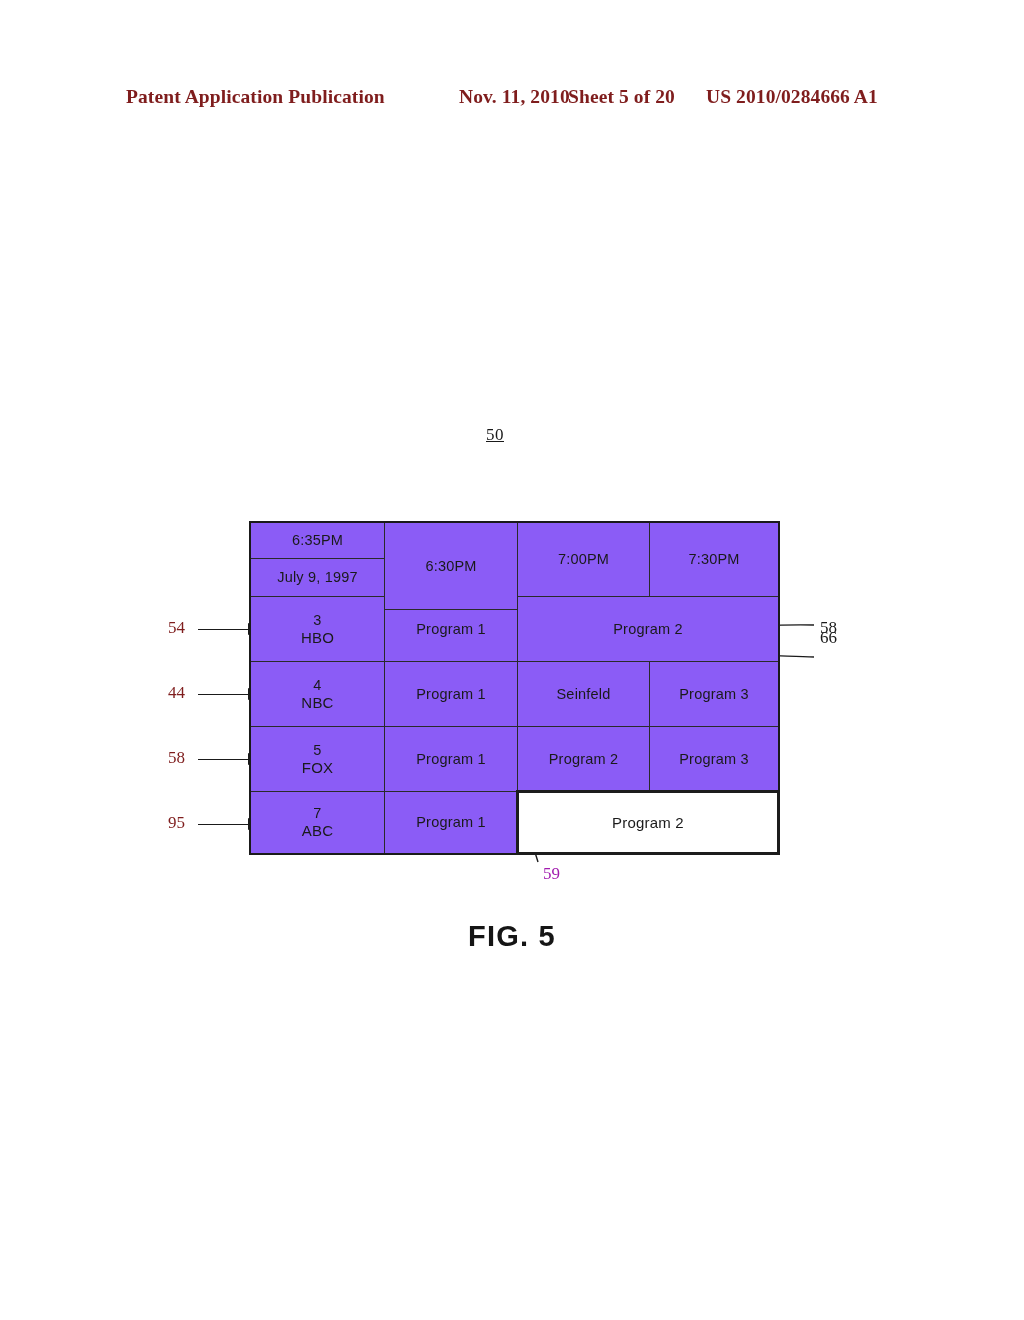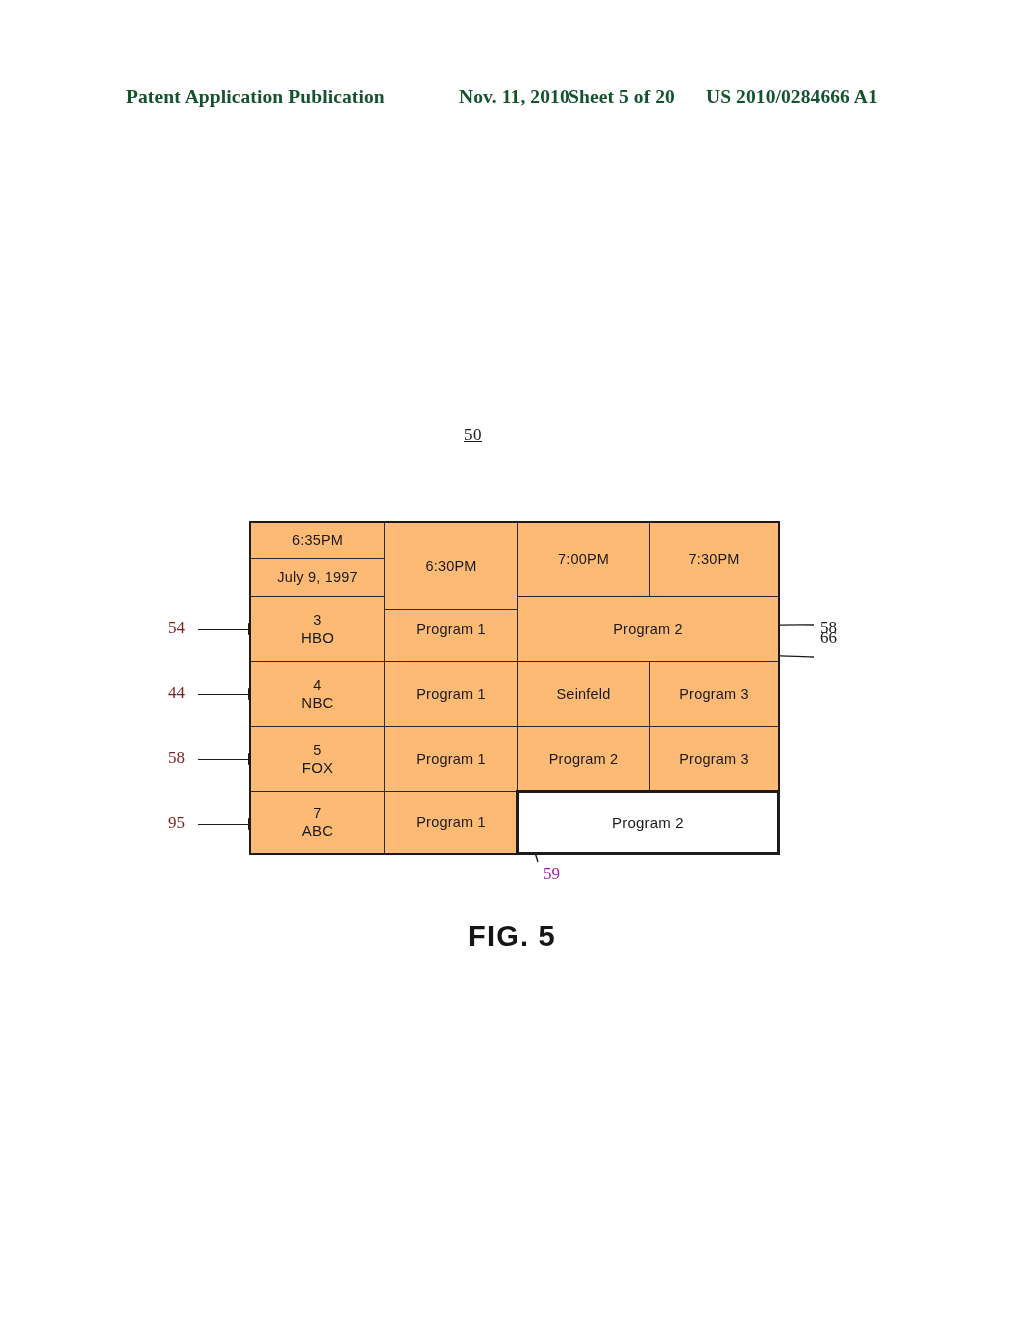--- a/index.html
+++ b/index.html
@@ -21,21 +21,21 @@
   .page-header {
     position: absolute;
     left: 0;
     top: 86px;
     width: 1024px;
     height: 30px;
     font-family: "Liberation Serif", serif;
     font-weight: bold;
     font-size: 19.5px;
     letter-spacing: 0.1px;
-    color: #14532d;
+    color: #7f1d1d;
     white-space: nowrap;
   }
   .page-header .hdr-pub {
     position: absolute;
     left: 126px;
     top: 0;
   }
   .page-header .hdr-date {
     position: absolute;
     left: 423px;
@@ -49,40 +49,40 @@
   }
   .page-header .hdr-docnum {
     position: absolute;
     left: 706px;
     top: 0;
   }
 
   
   .fig-ref-50 {
     position: absolute;
-    left: 464px;
+    left: 486px;
     top: 425px;
     font-family: "Liberation Serif", serif;
     font-size: 17px;
     font-weight: normal;
     text-decoration: underline;
     color: #1a1a1a;
     letter-spacing: 0.5px;
   }
 
   
   .guide-grid {
     position: absolute;
     left: 249px;
     top: 521px;
     width: 531px;
     height: 334px;
     border: 2px solid #1a1a1a;
     box-sizing: border-box;
-    background: #fdba74;
+    background: #8b5cf6;
   }
 
   .grid-cell {
     position: absolute;
     box-sizing: border-box;
     border-right: 1.5px solid #2a2a2a;
     border-bottom: 1.5px solid #2a2a2a;
     display: flex;
     align-items: center;
     justify-content: center;

